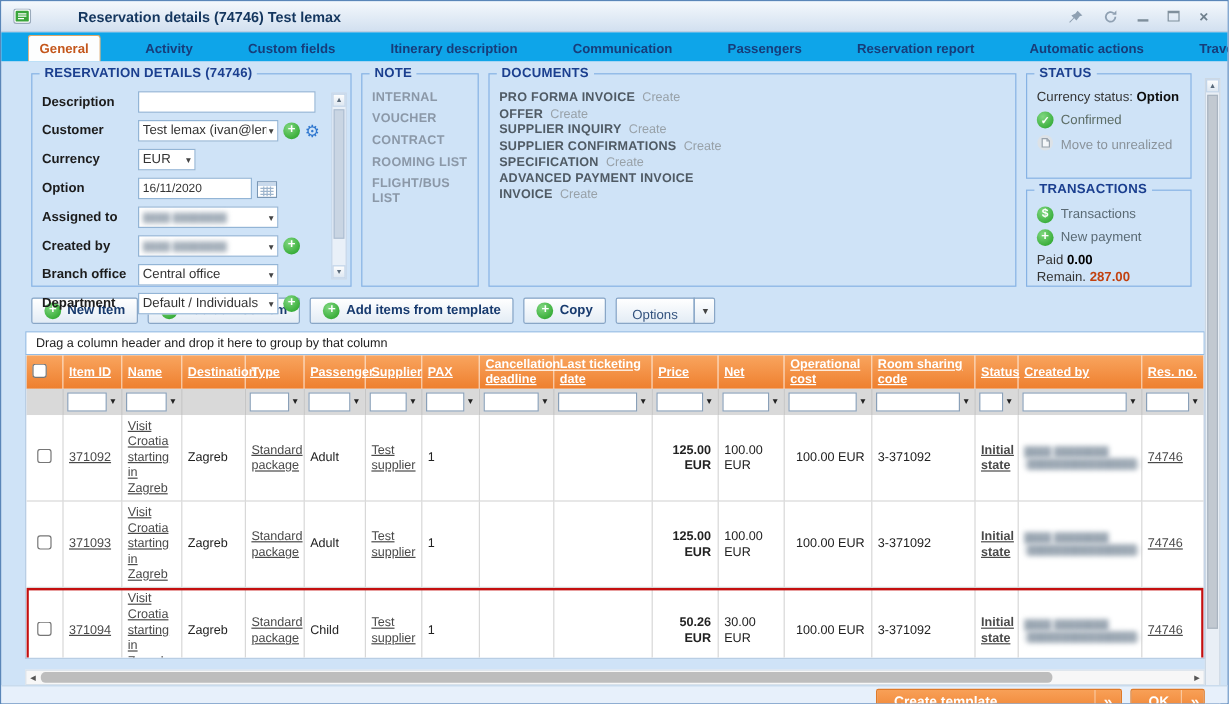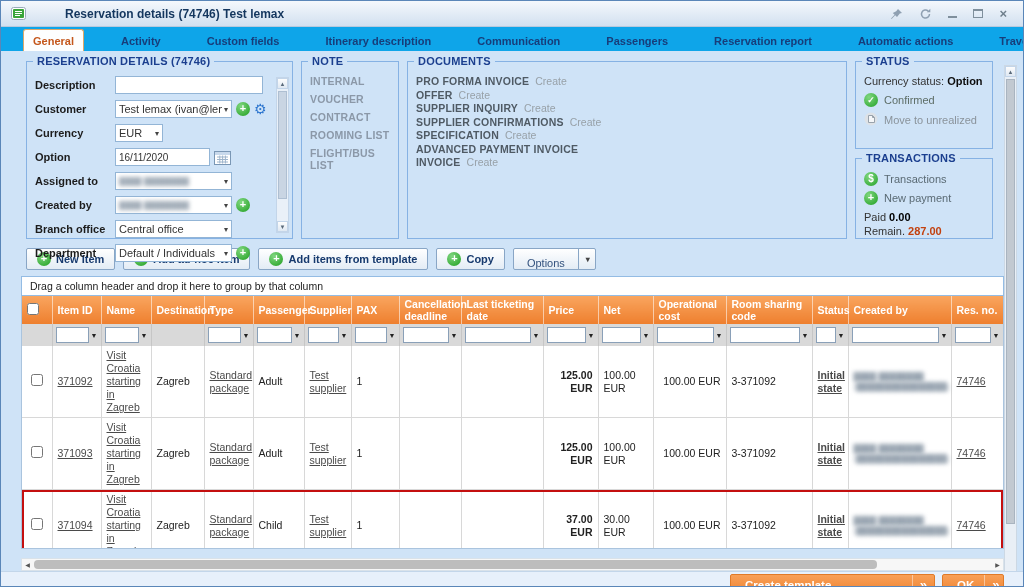--- a/index.html
+++ b/index.html
@@ -85,21 +85,21 @@
   .optgroup{display:flex;margin-left:8px;}
   .tbtn.opt{font-weight:normal;color:#33527e;padding:0 13px;border-radius:2px 0 0 2px;align-items:flex-end;}
   .tbtn.optarr{padding:0 5px;margin-left:-1px;border-radius:0 2px 2px 0;}
 
   
   .groupbar{margin:6px 0 0 20px;width:983px;height:20px;background:#fff;border:1px solid #94bce4;font-size:10.5px;color:#222;padding:3px 8px;white-space:nowrap;}
 
   
   .gridwrap{margin-left:20px;width:983px;height:253px;background:#fff;border:1px solid #aac4de;border-top:none;overflow:hidden;}
   table.grid{width:981px;table-layout:fixed;border-collapse:collapse;}
-  table.grid th{background:linear-gradient(#f9a55f,#ee7f2e);color:#fff;font-size:10.5px;font-weight:bold;height:22px;border-right:1px solid rgba(255,255,255,.55);padding:2px 5px;text-align:left;vertical-align:middle;line-height:12px;}
+  table.grid th{background:linear-gradient(#f9a55f,#ee7f2e);color:#fff;font-size:10.5px;font-weight:bold;height:22px;border-right:1px solid rgba(255,255,255,.55);padding:2px 5px;text-align:left;vertical-align:middle;line-height:12px;text-decoration:underline;}
   tr.filters td{background:#d9d9d9;height:22px;border-right:1px solid #c6c6c6;padding:2px 3px;}
   .fwrap{display:flex;align-items:center;gap:2px;}
   .finp{flex:1;height:16px;border:1px solid #8aa0b8;background:#fff;min-width:0;font-family:"Liberation Sans",sans-serif;font-size:10px;padding:0 2px;}
   .farr{font-size:7px;color:#222;flex:none;cursor:pointer;}
   table.grid td.cell{border-right:1px solid #d8d8d8;border-bottom:1px solid #d8d8d8;font-size:10.5px;color:#222;padding:3px 5px;vertical-align:middle;height:52px;background:#fff;line-height:13px;}
   a.glink{color:#4a4a4a;text-decoration:underline;cursor:pointer;}
   .cbold{font-weight:bold;}
   .blurcell{filter:blur(2px);color:#9aa6b2;font-size:8px;line-height:10px;letter-spacing:0;}
   tr.hl{outline:2px solid #c40f0f;outline-offset:-2px;}
   .ta-r{text-align:right;}
@@ -550,21 +550,21 @@
               <td class="cell cb-cell"><input type="checkbox" style=""></td>
               <td class="cell "><a class="glink">371094</a></td>
               <td class="cell "><a class="glink">Visit Croatia starting in Zagreb</a></td>
               <td class="cell ">Zagreb</td>
               <td class="cell "><a class="glink">Standard package</a></td>
               <td class="cell ">Child</td>
               <td class="cell "><a class="glink">Test supplier</a></td>
               <td class="cell ">1</td>
               <td class="cell "></td>
               <td class="cell "></td>
-              <td class="cell ta-r cbold">37.00 EUR</td>
+              <td class="cell ta-r cbold">50.26 EUR</td>
               <td class="cell ">30.00 EUR</td>
               <td class="cell ta-r">100.00 EUR</td>
               <td class="cell ">3-371092</td>
               <td class="cell "><a class="glink cbold">Initial state</a></td>
               <td class="cell ">
                 <div class="blurcell">████ ████████</div>
                 <div class="blurcell">(████████████████)</div>
               </td>
               <td class="cell "><a class="glink">74746</a></td>
             </tr>

